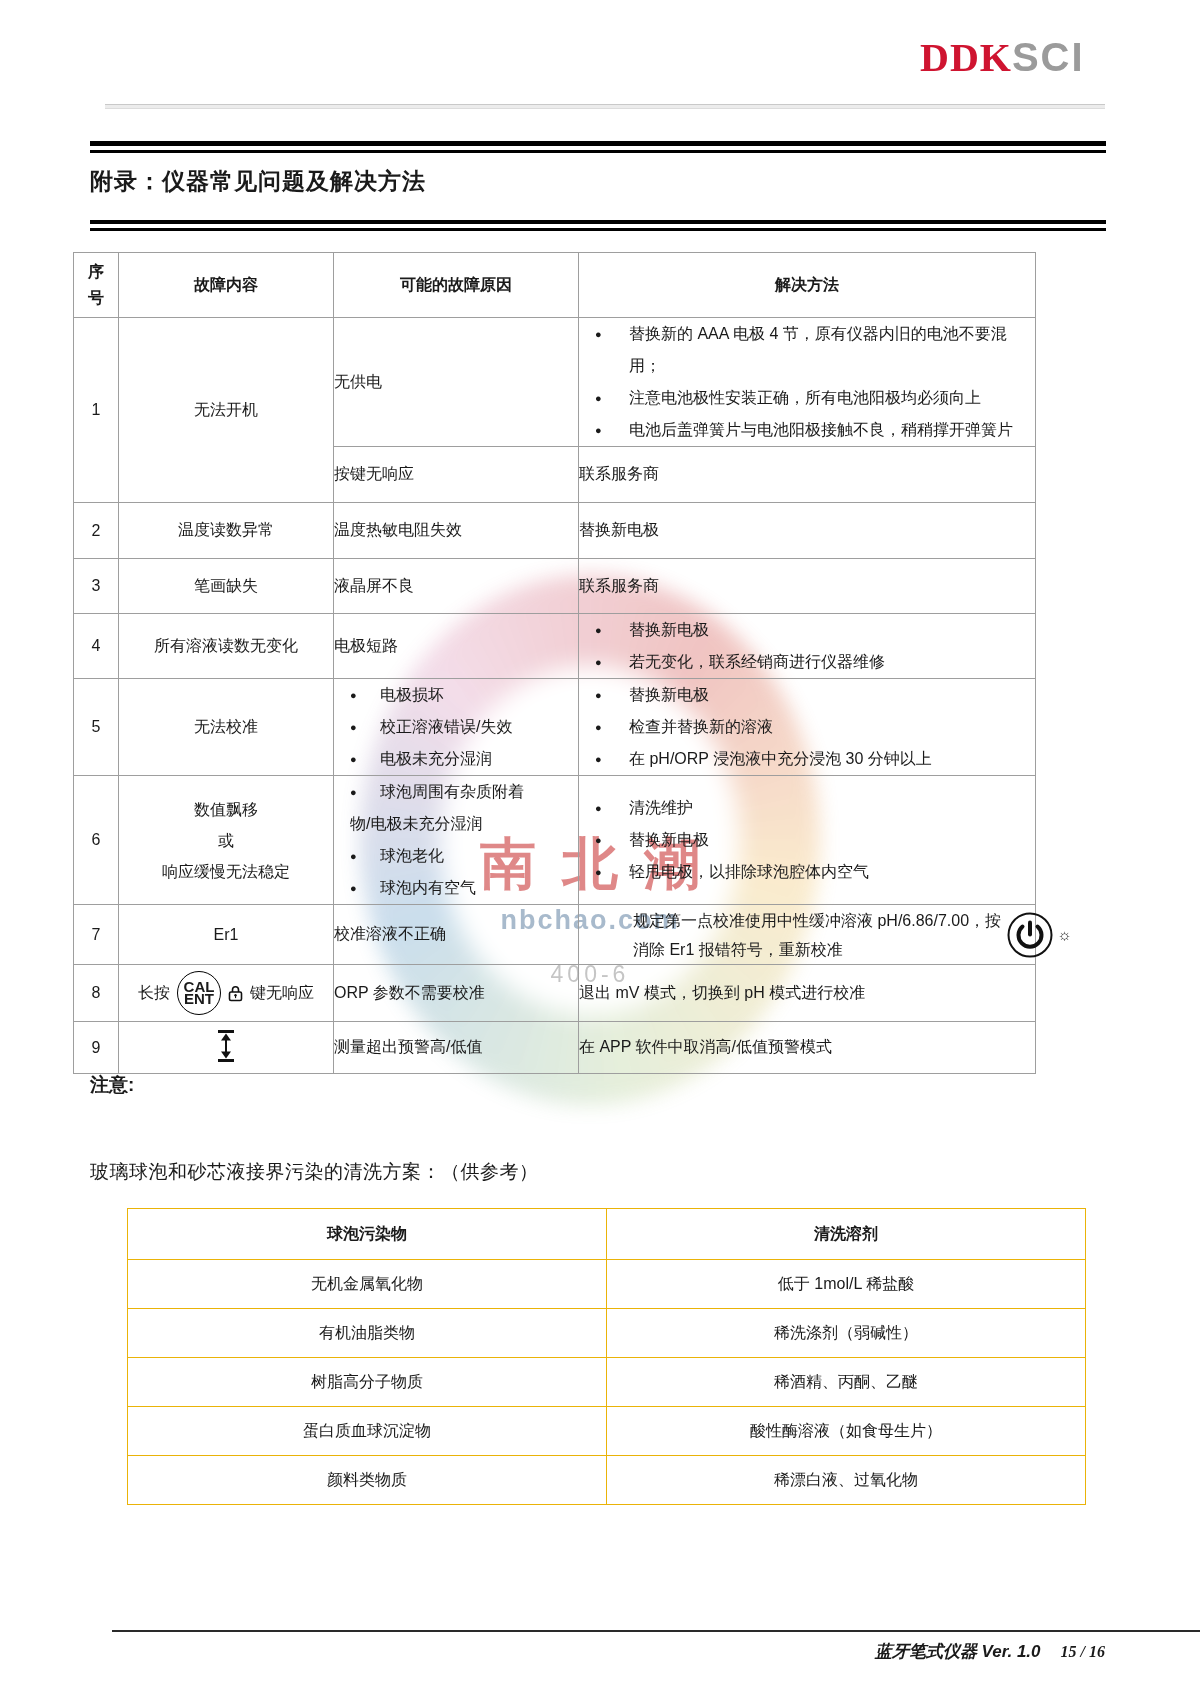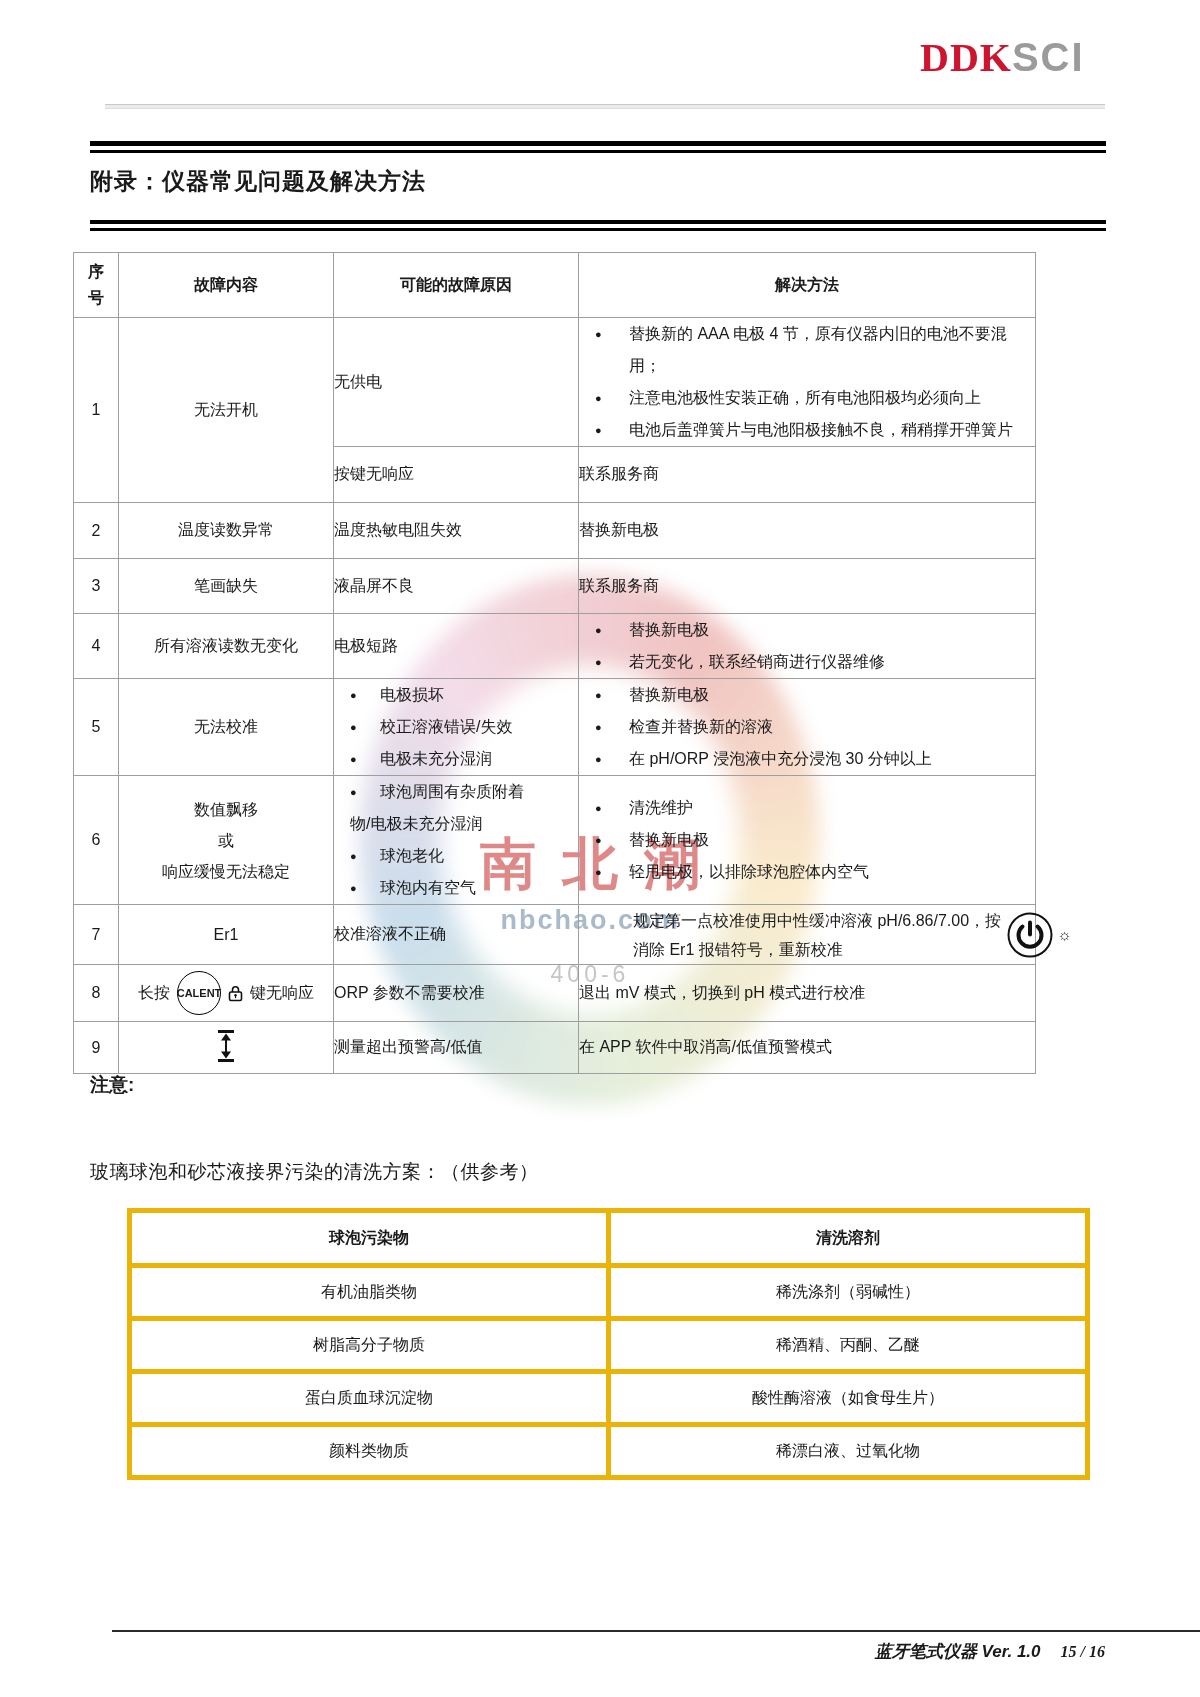--- a/index.html
+++ b/index.html
@@ -28,33 +28,33 @@
   .li{display:flex;align-items:flex-start;line-height:32px;text-align:left;}
   .li .dot{flex:none;margin-left:16px;width:30px;font-size:11px;}
   .sol .dot{width:34px;}
   .licont{padding-left:16px;line-height:32px;}
   .flines div{text-align:center;line-height:31px;}
   .r7{display:flex;align-items:center;padding-left:14px;}
   .r7t div{line-height:29px;white-space:nowrap;margin-left:40px;}
   .pwr{display:inline-flex;margin-left:6px;}
   .sun{font-size:16px;color:#333;margin-left:4px;}
   .r8{display:flex;align-items:center;justify-content:center;gap:7px;}
-  .key{width:42px;height:42px;border:1.5px solid #000;border-radius:50%;display:flex;flex-direction:row;
-       align-items:center;justify-content:center;font-size:11px;font-weight:bold;line-height:12px;flex:none;}
+  .key{width:42px;height:42px;border:1.5px solid #000;border-radius:50%;display:flex;flex-direction:column;
+       align-items:center;justify-content:center;font-size:15px;font-weight:bold;line-height:12px;flex:none;}
   .lockwrap{display:inline-flex;}
 
   
   .notice-title{top:1072px;left:90px;font-size:19px;font-weight:bold;}
   .np{left:90px;font-size:19px;letter-spacing:.5px;white-space:nowrap;}
   .np.l1{top:1114px;}
   .np.l2{top:1159px;}
 
   
   .t2{top:1208px;left:127px;width:958px;font-size:16px;text-align:center;}
-  .t2 th,.t2 td{border:5px solid #eab308;vertical-align:middle;background:transparent;}
+  .t2 th,.t2 td{border:1px solid #eab308;vertical-align:middle;background:transparent;}
   .t2 th{height:48px;font-weight:bold;}
   .t2 td{height:46px;}
 
   
   .fline{top:1630px;left:112px;width:1088px;border-top:2px solid #2a2a2a;}
   .ftext{top:1640px;right:95px;font-size:17px;font-weight:bold;font-style:italic;white-space:nowrap;}
   .ftext .pg{margin-left:20px;font-family:Liberation Serif, serif;font-size:16px;}
 
   
   .wm{position:absolute;left:350px;top:575px;width:480px;height:545px;z-index:0;pointer-events:none;}
@@ -304,20 +304,24 @@
     <colgroup>
         <col style="width:479px">
         <col style="width:479px">
       </colgroup>
     <tbody>
         <tr>
       <th>球泡污染物</th>
       <th>清洗溶剂</th>
     </tr>
     <tr>
+      <td>无机金属氧化物</td>
+      <td>低于 1mol/L 稀盐酸</td>
+    </tr>
+    <tr>
       <td>有机油脂类物</td>
       <td>稀洗涤剂（弱碱性）</td>
     </tr>
     <tr>
       <td>树脂高分子物质</td>
       <td>稀酒精、丙酮、乙醚</td>
     </tr>
     <tr>
       <td>蛋白质血球沉淀物</td>
       <td>酸性酶溶液（如食母生片）</td>

